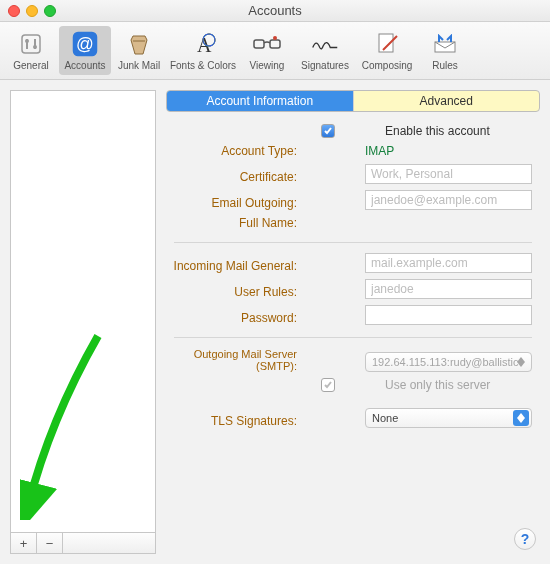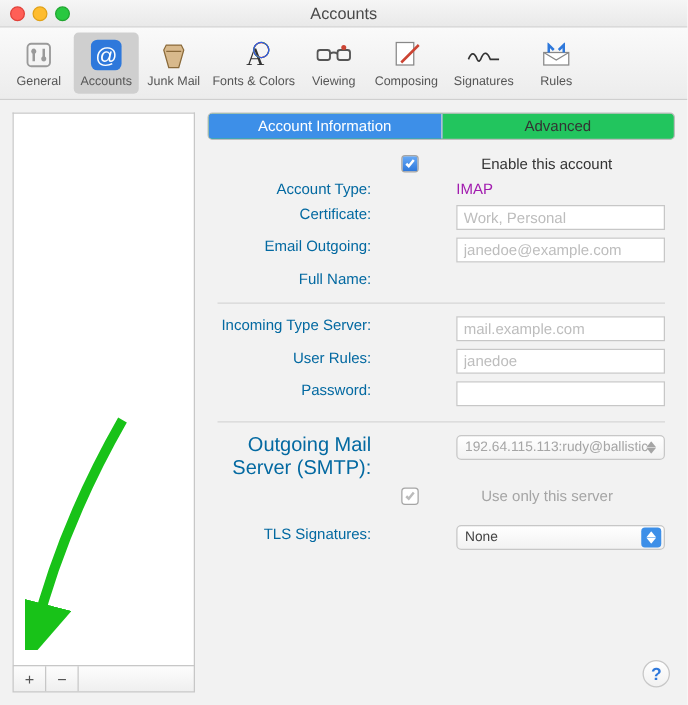--- a/index.html
+++ b/index.html
@@ -92,21 +92,21 @@
     cursor: pointer;
   }
   .sbtn:last-child { border-right: none; flex: 1; justify-content: flex-start; visibility: hidden; }
   .main {
     flex: 1;
     display: flex;
     flex-direction: column;
   }
   .tabs {
     display: flex;
-    background: #22c55e;
+    background: #fef9c3;
     border: 1px solid #bdbdbd;
     border-radius: 4px;
     overflow: hidden;
     height: 22px;
     margin-bottom: 12px;
     width: 100%;
   }
   .tab {
     flex: 1;
     display: flex;
@@ -114,44 +114,44 @@
     justify-content: center;
     font-size: 12px;
     border-right: 1px solid #cfcfcf;
     cursor: pointer;
     color: #333;
   }
   .tab:last-child { border-right: none; }
   .tab.active { background: #3d8fe8; color: #fff; }
   .form-row {
     display: flex;
-    align-items: flex-start;
+    align-items: flex-end;
     margin-bottom: 6px;
     gap: 44px;
   }
   .form-row .lbl {
     width: 155px;
     text-align: right;
     padding-right: 24px;
-    color: #0369a1;
+    color: #a16207;
     font-size: 12px;
   }
   .form-row .val { flex: 1; display: flex; align-items: center; }
   .form-row input[type="text"], .form-row input[type="password"] {
     flex: 1;
     height: 20px;
     border: 1px solid #c7c7c7;
     background: #fff;
     font-size: 12px;
     padding: 0 5px;
     color: #333;
     margin-right: 8px;
   }
   .form-row input::placeholder { color: #bdbdbd; }
-  .static-val { color: #a21caf; }
+  .static-val { color: #15803d; }
   .checkbox-row { justify-content: flex-start; }
   .checkbox-row .chk {
     width: 14px; height: 14px;
     border: 1px solid #a5a5a5;
     border-radius: 3px;
     background: linear-gradient(#68aaf7,#2e78db);
     margin-right: 6px;
     display: flex; align-items: center; justify-content: center;
   }
   .checkbox-row .chk svg { width: 10px; height: 10px; }
@@ -262,34 +262,34 @@
           <rect x="1" y="4" width="10" height="8" rx="2" fill="none" stroke="#555" stroke-width="1.5"></rect>
           <rect x="17" y="4" width="10" height="8" rx="2" fill="none" stroke="#555" stroke-width="1.5"></rect>
           <path d="M11 7 Q14 5 17 7" fill="none" stroke="#555" stroke-width="1.5"></path>
           <circle cx="22" cy="2" r="2" fill="#c43"></circle>
         </svg>
     </div>
     <div class="lbl">Viewing</div>
   </div>
   <div class="tool" style="width:60px">
     <div class="ico">
+      <svg viewBox="0 0 32 16" width="32" height="16">
+          <path d="M2 12 Q6 2 10 12 Q12 16 14 10 Q18 2 22 12 L30 12" fill="none" stroke="#333" stroke-width="1.5"></path>
+        </svg>
+    </div>
+    <div class="lbl">Signatures</div>
+  </div>
+  <div class="tool" style="width:60px">
+    <div class="ico">
       <svg viewBox="0 0 24 24" width="24" height="24">
           <rect x="4" y="2" width="14" height="18" fill="#fff" stroke="#888"></rect>
           <path d="M22 4 L10 16 L8 18 L10 16 Z" stroke="#c43" stroke-width="2"></path>
         </svg>
     </div>
     <div class="lbl">Composing</div>
-  </div>
-  <div class="tool" style="width:60px">
-    <div class="ico">
-      <svg viewBox="0 0 32 16" width="32" height="16">
-          <path d="M2 12 Q6 2 10 12 Q12 16 14 10 Q18 2 22 12 L30 12" fill="none" stroke="#333" stroke-width="1.5"></path>
-        </svg>
-    </div>
-    <div class="lbl">Signatures</div>
   </div>
   <div class="tool">
     <div class="ico">
       <svg viewBox="0 0 24 20" width="24" height="20">
           <rect x="2" y="8" width="20" height="10" fill="#fff" stroke="#888"></rect>
           <path d="M2 8 L12 14 L22 8" fill="none" stroke="#888"></path>
           <path d="M6 8 L6 2 L10 6" fill="none" stroke="#2e78db" stroke-width="2"></path>
           <path d="M18 8 L18 2 L14 6" fill="none" stroke="#2e78db" stroke-width="2"></path>
         </svg>
     </div>
@@ -346,21 +346,21 @@
         </div>
     </div>
 
     <div class="form-row">
       <div class="lbl">Full Name:</div>
     </div>
 
     <div class="divider"></div>
 
     <div class="form-row">
-      <div class="lbl">Incoming Type Server:</div>
+      <div class="lbl">Incoming Mail General:</div>
       <div class="val">
           <input type="text" placeholder="mail.example.com" style="">
         </div>
     </div>
 
     <div class="form-row">
       <div class="lbl">User Rules:</div>
       <div class="val">
           <input type="text" placeholder="janedoe" style="">
         </div>
@@ -369,21 +369,21 @@
     <div class="form-row">
       <div class="lbl">Password:</div>
       <div class="val">
           <input type="password" style="">
         </div>
     </div>
 
     <div class="divider"></div>
 
     <div class="form-row">
-      <div class="lbl" style="font-size:16px">Outgoing Mail Server (SMTP):</div>
+      <div class="lbl" style="font-size:11px">Outgoing Mail Server (SMTP):</div>
       <div class="val">
         <div class="select disabled">
           <span>192.64.115.113:rudy@ballistic</span>
           <div class="arrows">
             <svg viewBox="0 0 8 5">
                 <path d="M0 5 L4 0 L8 5 Z" fill="#a5a5a5"></path>
               </svg>
             <svg viewBox="0 0 8 5">
                 <path d="M0 0 L4 5 L8 0 Z" fill="#a5a5a5"></path>
               </svg>

